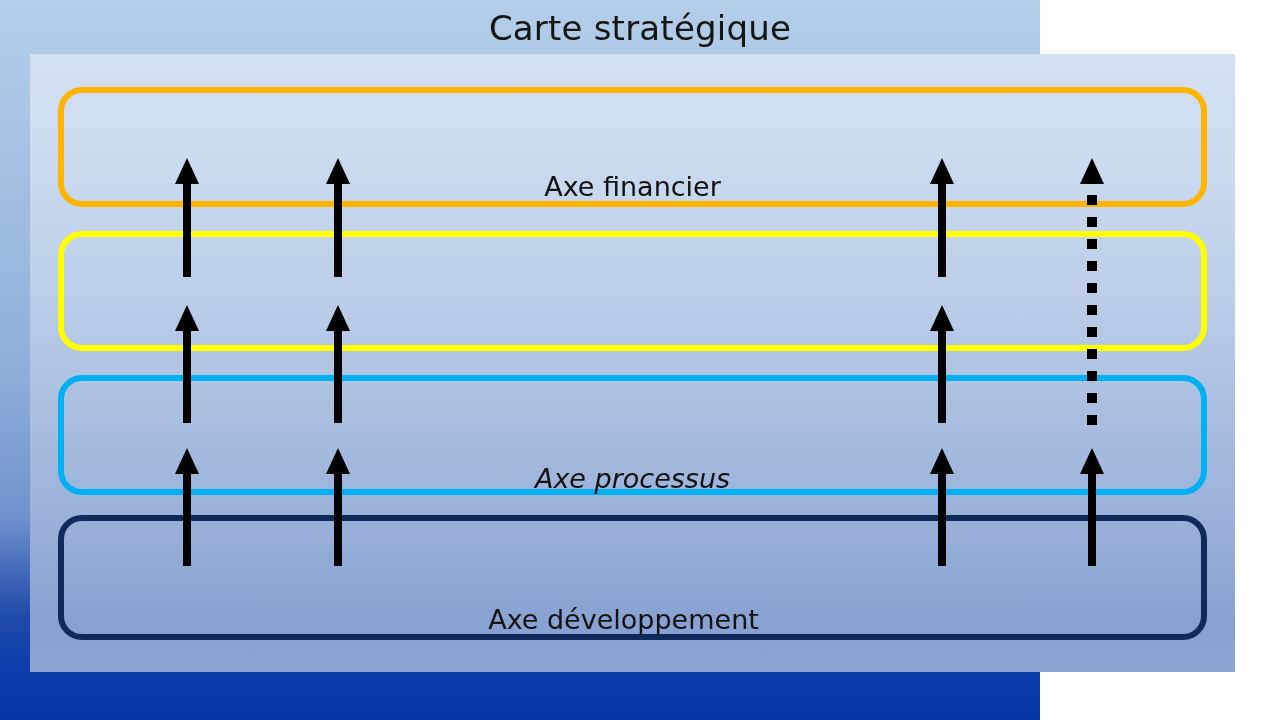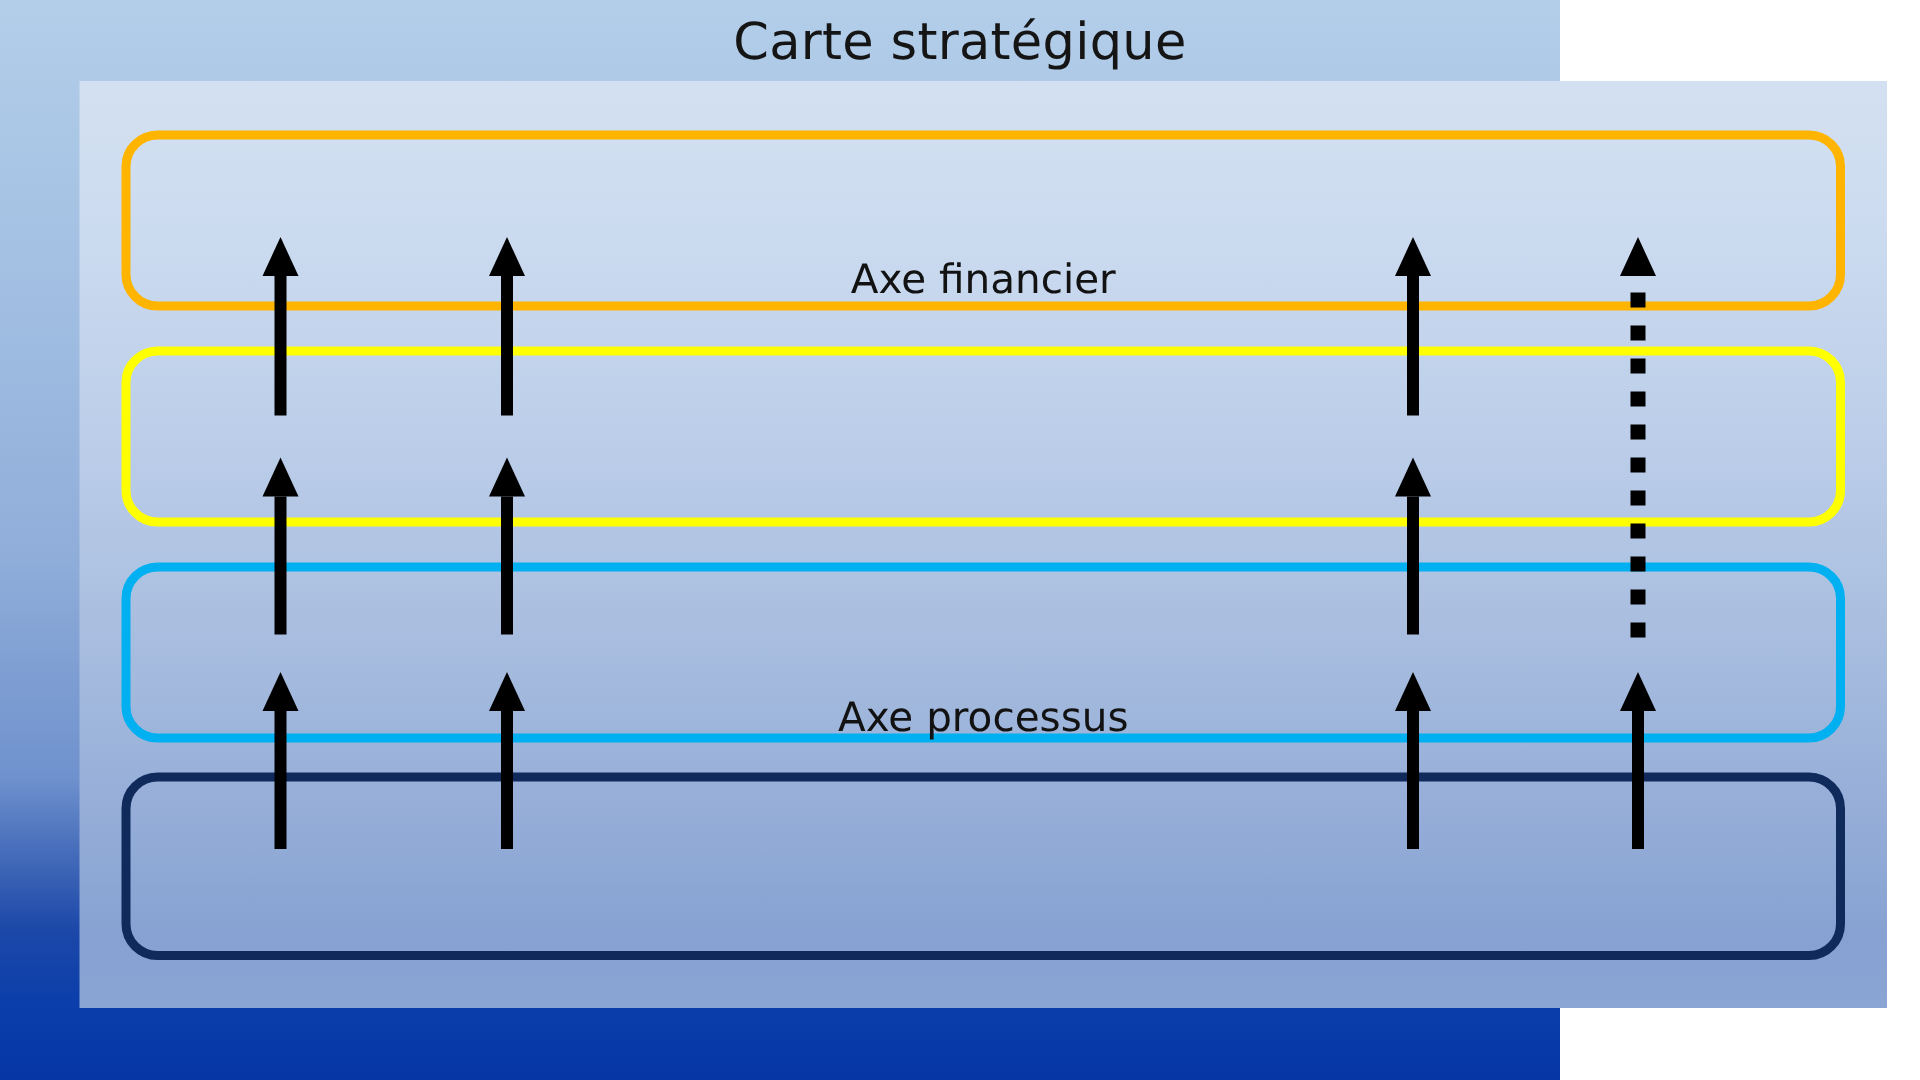--- a/index.html
+++ b/index.html
@@ -30,21 +30,21 @@
     font-size: 34px;
     color: #151515;
     letter-spacing: 0.2px;
     line-height: 44px;
     white-space: nowrap;
   }
 
   
   #panel {
     position: absolute;
-    left: 53px;
+    left: 30px;
     top: 54px;
     width: 1205px;
     height: 618px;
     background: linear-gradient(to bottom, #d3e0f1 0%, #cddcf0 14%, #bccee9 38%, #aabfe0 58%, #96aed8 78%, #87a2d2 92%, #8aa5d4 100%);
   }
 
   
   .layer {
     position: absolute;
     left: 28px;
@@ -65,21 +65,21 @@
     pointer-events: none;
   }
 
   #layer-financier   { top: 33px;  height: 120px; }
   #layer-client      { top: 177px; height: 120px; }
   #layer-processus   { top: 321px; height: 120px; }
   #layer-developpement { top: 461px; height: 125px; }
 
   #label-financier   { top: 117px; }
   #label-client      { top: 262px; left: -15px; }
-  #label-processus   { top: 409px; }
+  #label-processus   { top: 409px; font-style: italic; }
   #label-developpement { top: 550px; left: -9px; }
 
   
   #arrows {
     position: absolute;
     left: 0;
     top: 0;
     width: 1280px;
     height: 720px;
     pointer-events: none;
@@ -94,20 +94,21 @@
 
   <div id="panel">
 
     <div class="layer" id="layer-financier" style="border-color: rgb(255, 180, 0);"></div>
     <div class="layer" id="layer-client" style="border-color: rgb(255, 255, 0);"></div>
     <div class="layer" id="layer-processus" style="border-color: rgb(0, 176, 240);"></div>
     <div class="layer" id="layer-developpement" style="border-color: rgb(16, 42, 92);"></div>
 
     <div class="layer-label" id="label-financier">Axe financier</div>
     <div class="layer-label" id="label-processus">Axe processus</div>
+    <div class="layer-label" id="label-developpement">Axe développement</div>
 
   </div>
 
   <svg id="arrows" viewBox="0 0 1280 720" xmlns="http://www.w3.org/2000/svg">
       <g>
         <line x1="187" y1="277" x2="187" y2="184" stroke="#000000" stroke-width="8"></line>
         <polygon points="187,158 175,184 199,184" fill="#000000"></polygon>
       </g>
       <g>
         <line x1="338" y1="277" x2="338" y2="184" stroke="#000000" stroke-width="8"></line>

